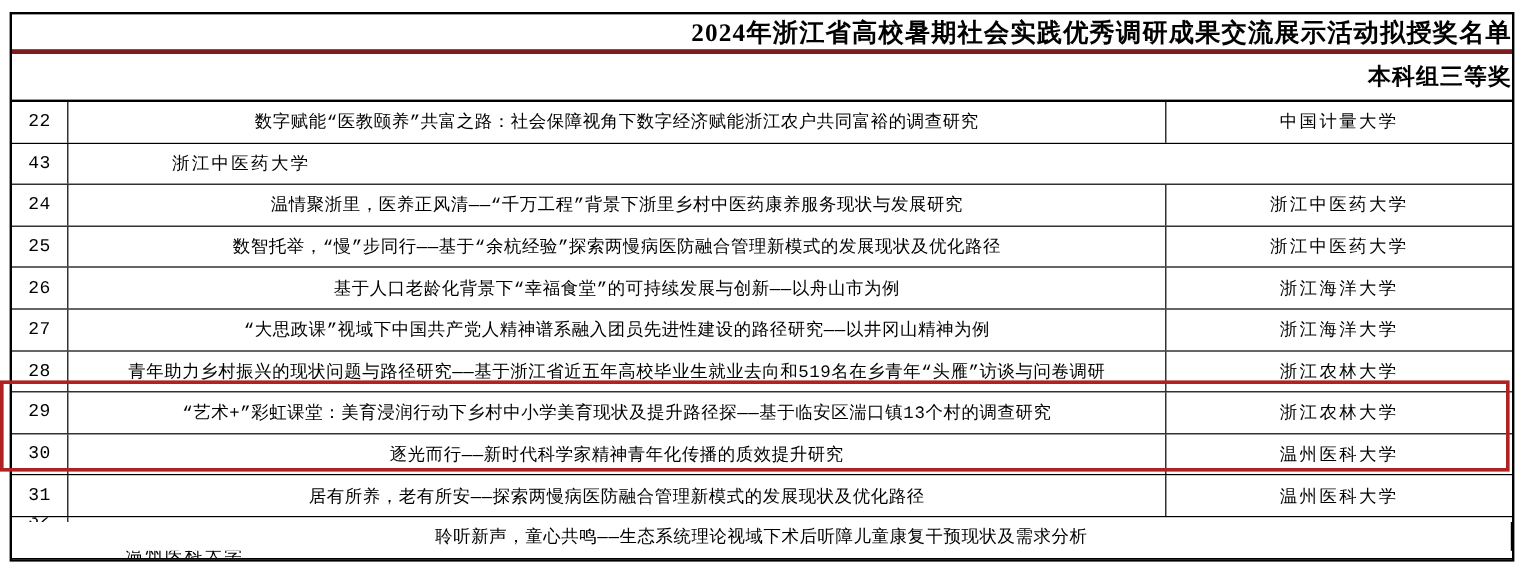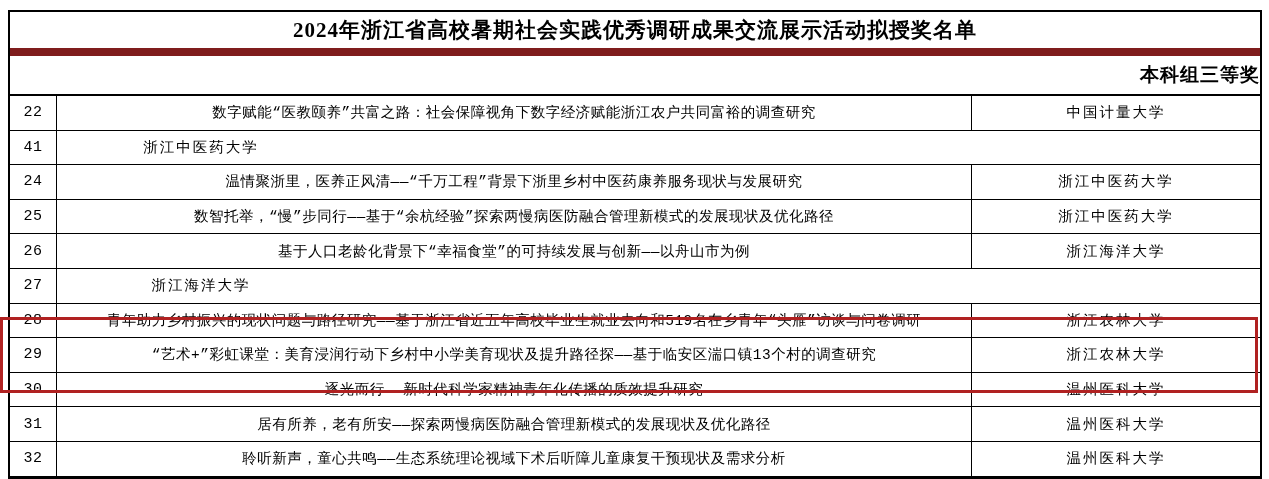--- a/index.html
+++ b/index.html
@@ -19,25 +19,25 @@
   .award-table {
     position: absolute;
     left: 8px;
     top: 10px;
     width: 1254px;
     border: 2px solid #000;
     box-sizing: border-box;
     background: #fff;
   }
   .title-row {
-    height: 44px;
-    border-bottom: 8px solid #7f1d1d;
+    height: 33px;
+    border-bottom: 4px solid #7f1d1d;
     display: flex;
     align-items: center;
-    justify-content: center;
+    justify-content: flex-end;
     box-sizing: border-box;
   }
   .title-row .title-text {
     font-size: 21px;
     font-weight: bold;
     letter-spacing: 1px;
   }
   .subtitle-row {
     height: 40px;
     border-bottom: 2px solid #000;
@@ -53,20 +53,21 @@
   }
   .data-row {
     height: 34.6px;
     display: flex;
     border-bottom: 1.5px solid #000;
     box-sizing: border-box;
     font-family: Liberation Mono, monospace;
   }
   .data-row:last-child {
     border-bottom: 1.5px solid #000;
+    flex-direction: column;
   }
   .cell {
     display: flex;
     align-items: center;
     justify-content: center;
     box-sizing: border-box;
     font-size: 14.5px;
     letter-spacing: 0.5px;
     white-space: nowrap;
     overflow: hidden;
@@ -109,40 +110,41 @@
       <span class="subtitle-text">本科组三等奖</span>
     </div>
 
     <div>
         <div class="data-row">
     <div class="cell cell-no">22</div>
     <div class="cell cell-project">数字赋能“医教颐养”共富之路：社会保障视角下数字经济赋能浙江农户共同富裕的调查研究</div>
     <div class="cell cell-univ">中国计量大学</div>
   </div>
         <div class="data-row">
-    <div class="cell cell-no">41</div>
+    <div class="cell cell-no">43</div>
     <div class="cell cell-univ">浙江中医药大学</div>
   </div>
         <div class="data-row">
     <div class="cell cell-no">24</div>
     <div class="cell cell-project">温情聚浙里，医养正风清——“千万工程”背景下浙里乡村中医药康养服务现状与发展研究</div>
     <div class="cell cell-univ">浙江中医药大学</div>
   </div>
         <div class="data-row">
     <div class="cell cell-no">25</div>
     <div class="cell cell-project">数智托举，“慢”步同行——基于“余杭经验”探索两慢病医防融合管理新模式的发展现状及优化路径</div>
     <div class="cell cell-univ">浙江中医药大学</div>
   </div>
         <div class="data-row hl">
     <div class="cell cell-no">26</div>
     <div class="cell cell-project">基于人口老龄化背景下“幸福食堂”的可持续发展与创新——以舟山市为例</div>
     <div class="cell cell-univ">浙江海洋大学</div>
   </div>
         <div class="data-row hl">
     <div class="cell cell-no">27</div>
+    <div class="cell cell-project">“大思政课”视域下中国共产党人精神谱系融入团员先进性建设的路径研究——以井冈山精神为例</div>
     <div class="cell cell-univ">浙江海洋大学</div>
   </div>
         <div class="data-row">
     <div class="cell cell-no">28</div>
     <div class="cell cell-project">青年助力乡村振兴的现状问题与路径研究——基于浙江省近五年高校毕业生就业去向和519名在乡青年“头雁”访谈与问卷调研</div>
     <div class="cell cell-univ">浙江农林大学</div>
   </div>
         <div class="data-row">
     <div class="cell cell-no">29</div>
     <div class="cell cell-project">“艺术+”彩虹课堂：美育浸润行动下乡村中小学美育现状及提升路径探——基于临安区湍口镇13个村的调查研究</div>

